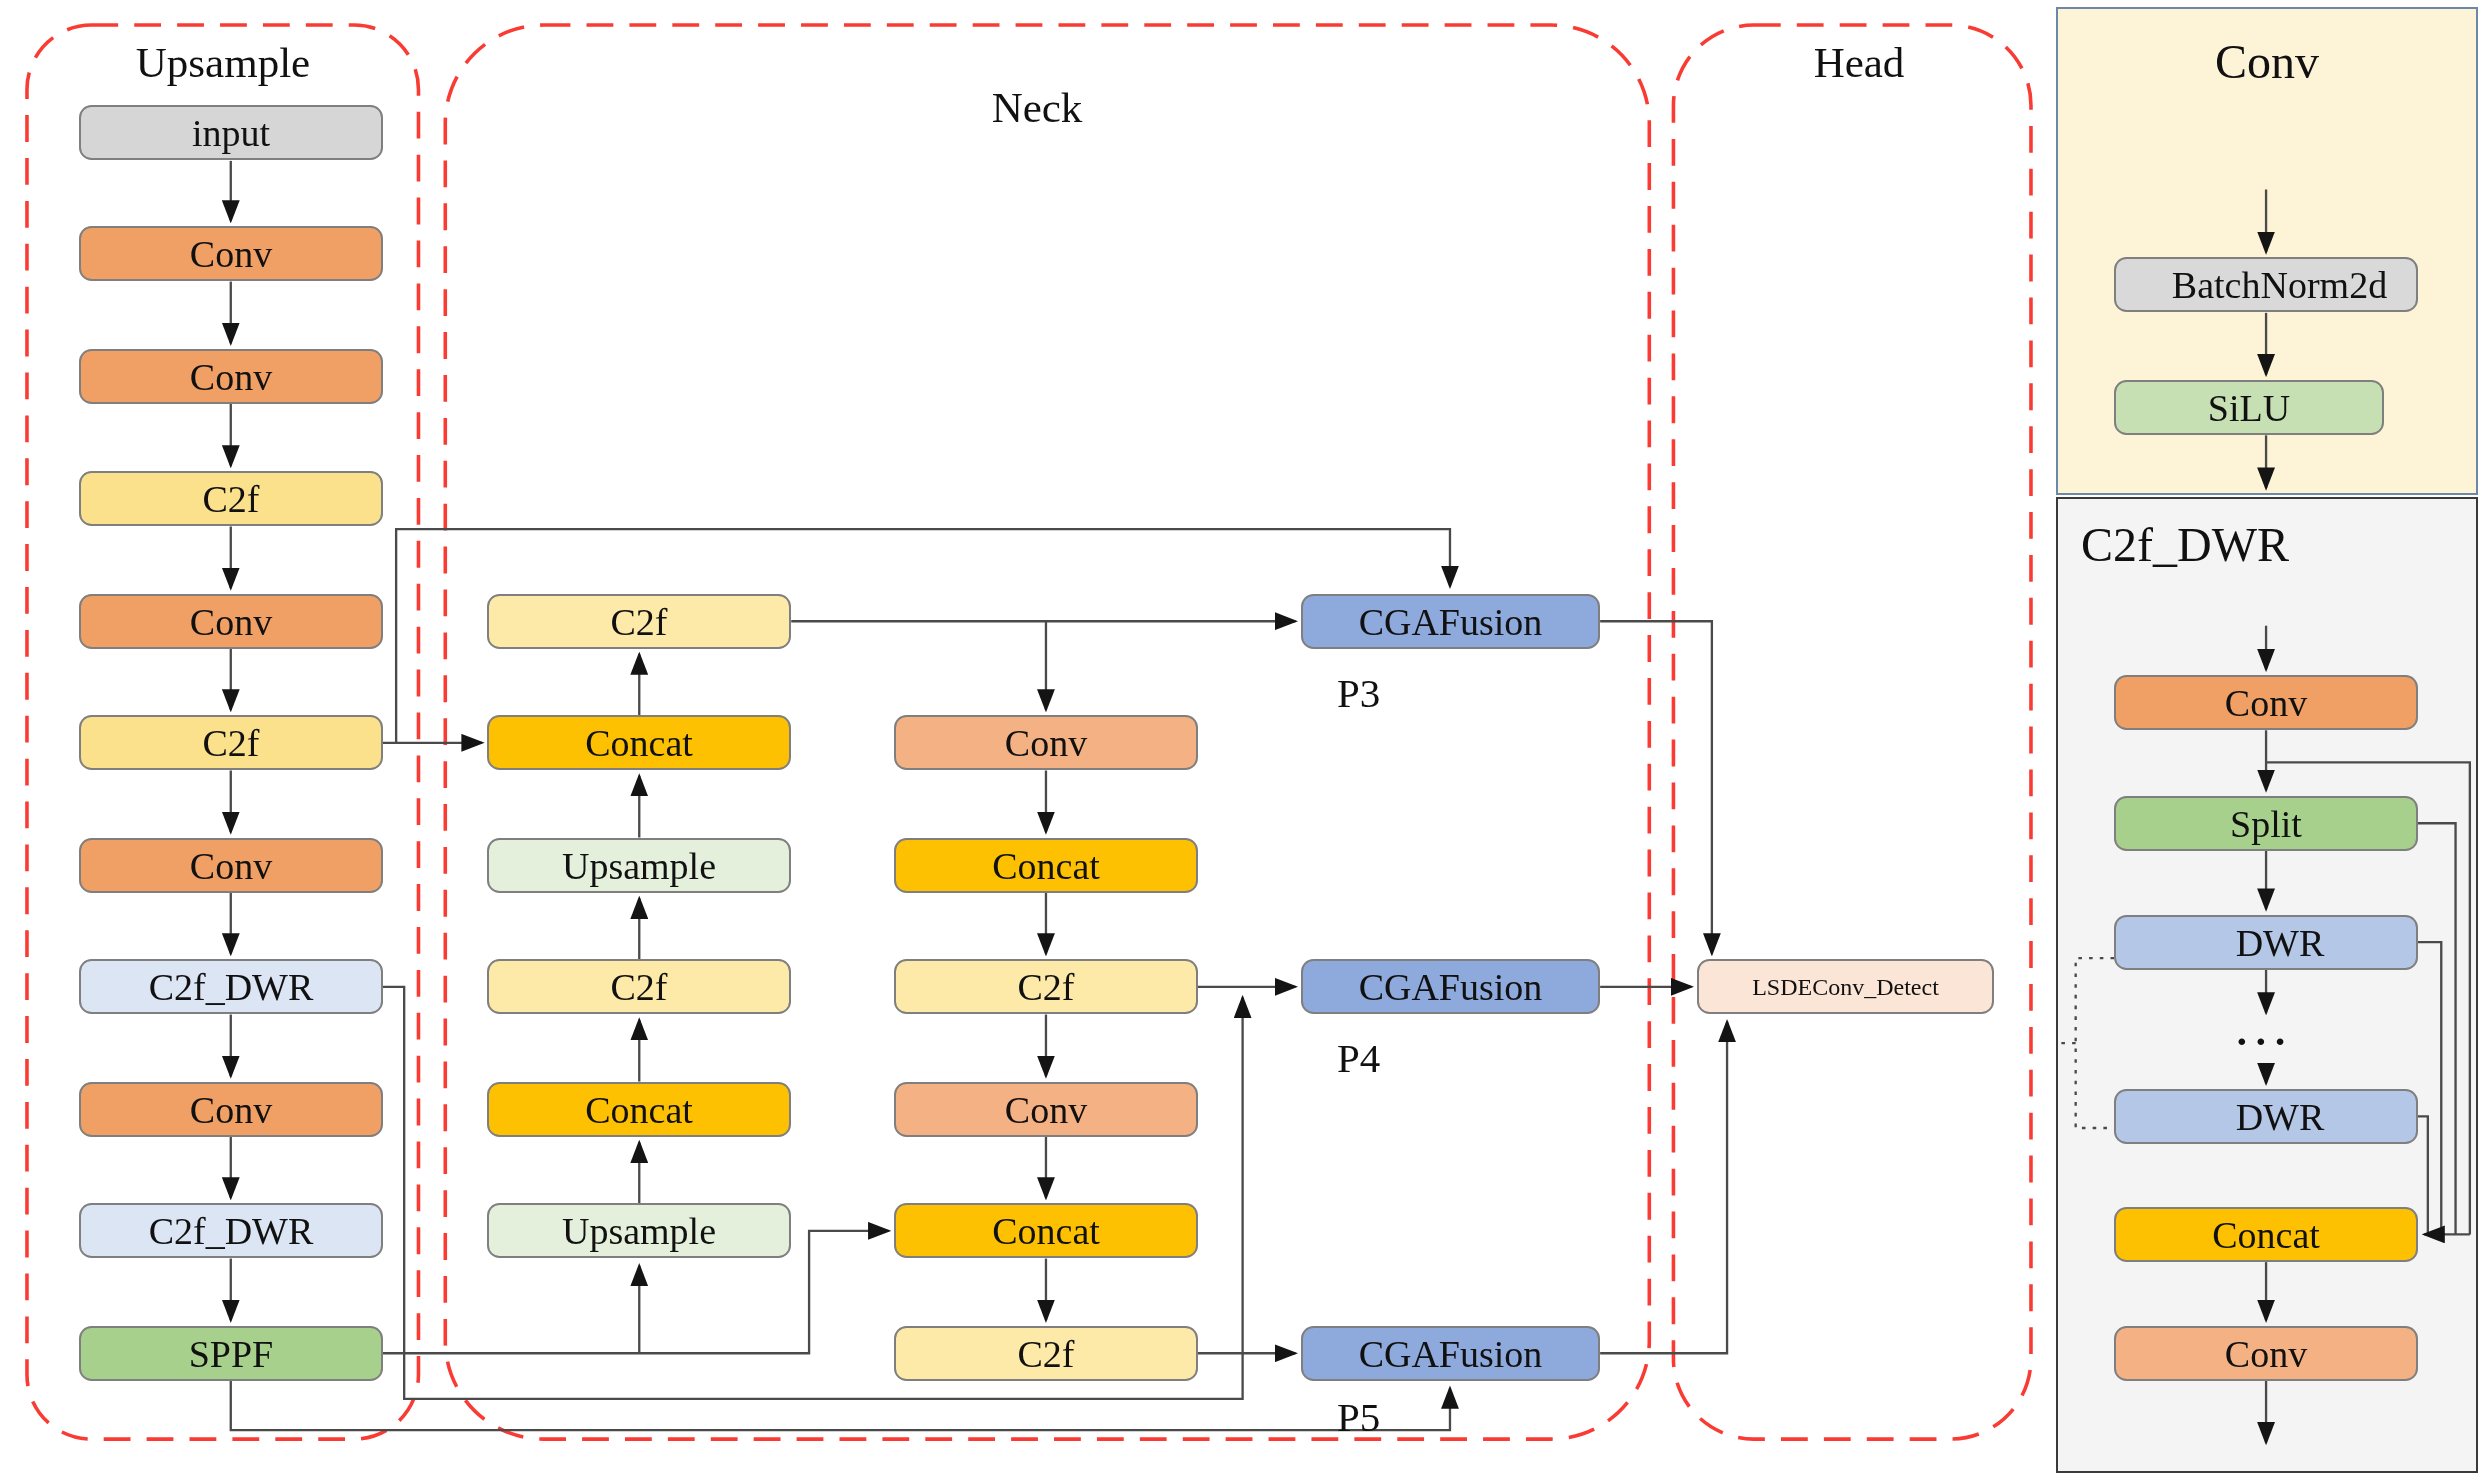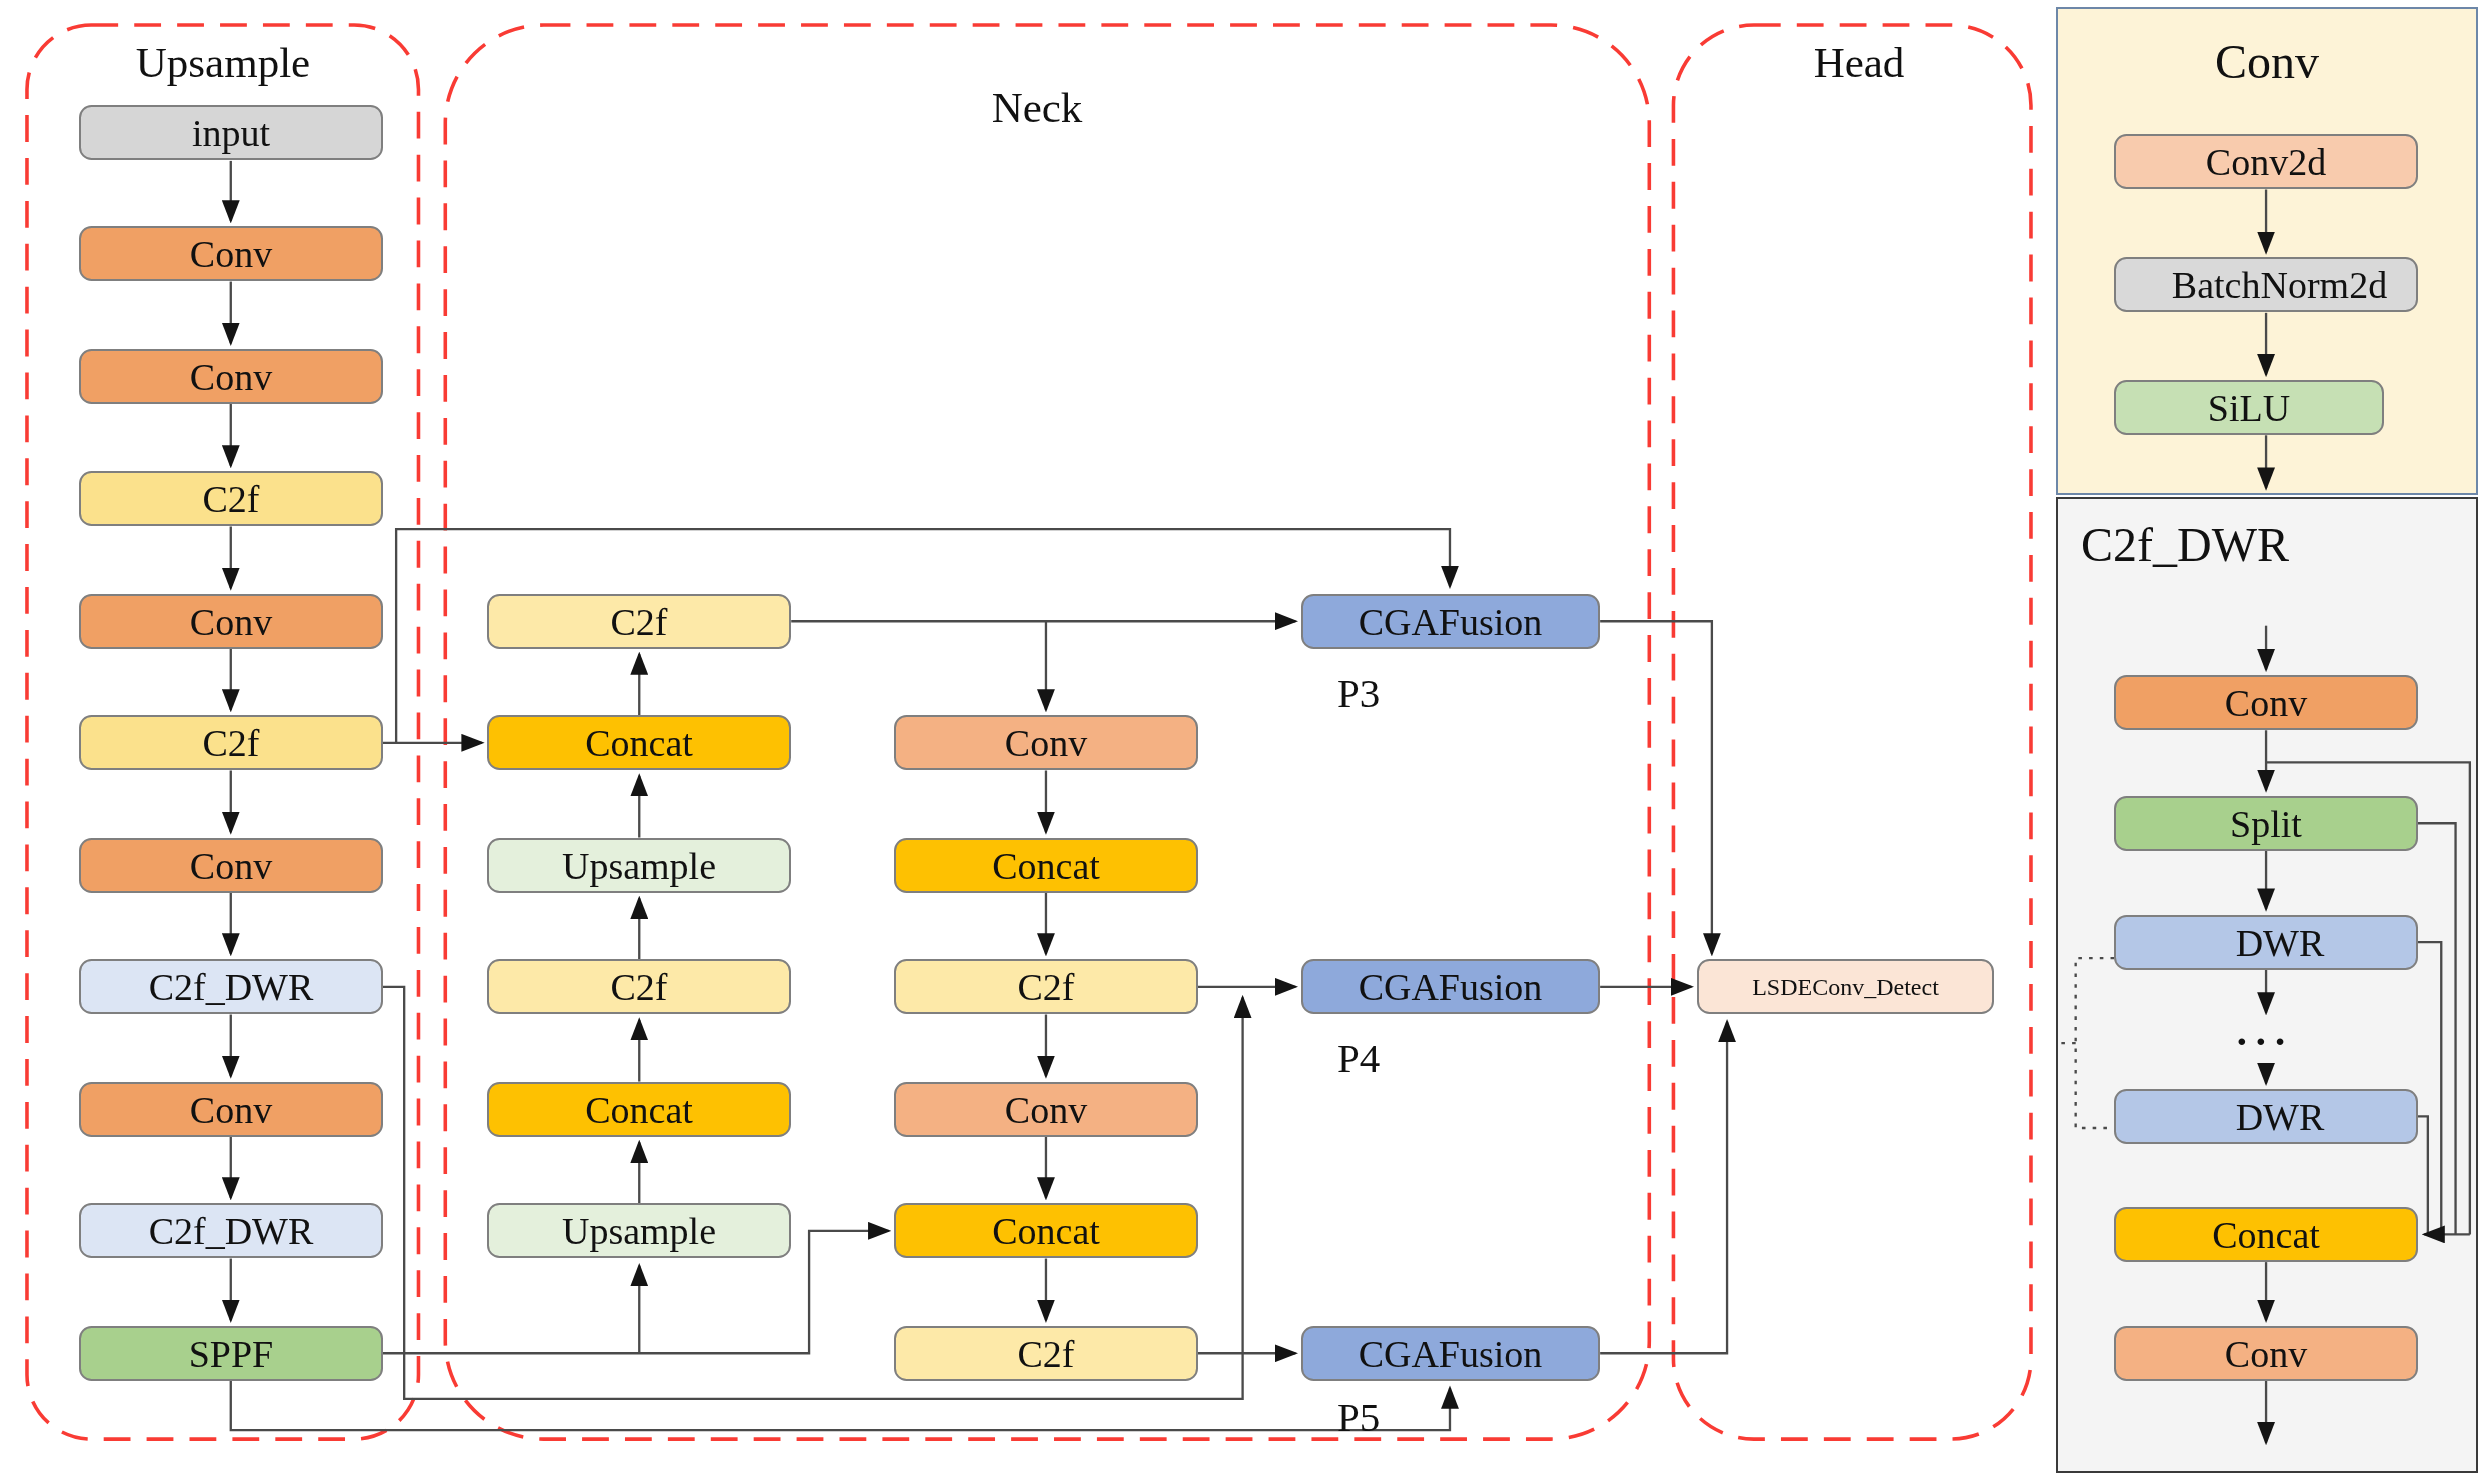--- a/index.html
+++ b/index.html
@@ -155,21 +155,20 @@
   <div class="node c-cga" style="left:1301px;top:594px;width:299px;height:55px;">CGAFusion</div>
   <div class="ptag" style="left:1337px;top:669px;">P3</div>
   <div class="node c-cga" style="left:1301px;top:959px;width:299px;height:55px;">CGAFusion</div>
   <div class="ptag" style="left:1337px;top:1034px;">P4</div>
   <div class="node c-cga" style="left:1301px;top:1326px;width:299px;height:55px;">CGAFusion</div>
   <div class="ptag" style="left:1337px;top:1393px;">P5</div>
 
   <div class="node c-detect" style="left:1697px;top:959px;width:297px;height:55px;">LSDEConv_Detect</div>
 
   <div class="panel-title-center" style="top:34px;">Conv</div>
-  <div class="node c-conv2d" style="left:2114px;top:134px;width:304px;height:55px;">Conv2d</div>
   <div class="node c-batchnorm" style="left:2114px;top:257px;width:304px;height:55px;">BatchNorm2d</div>
   <div class="node c-silu" style="left:2114px;top:380px;width:270px;height:55px;">SiLU</div>
 
   <div class="panel-title-left" style="top:517px;">C2f_DWR</div>
   <div class="node c-conv" style="left:2114px;top:675px;width:304px;height:55px;">Conv</div>
   <div class="node c-green" style="left:2114px;top:796px;width:304px;height:55px;">Split</div>
   <div class="node c-dwr" style="left:2114px;top:915px;width:304px;height:55px;">DWR</div>
   <div class="dots" style="left:2235px;top:1017px;">···</div>
   <div class="node c-dwr" style="left:2114px;top:1089px;width:304px;height:55px;">DWR</div>
   <div class="node c-concat" style="left:2114px;top:1207px;width:304px;height:55px;">Concat</div>

